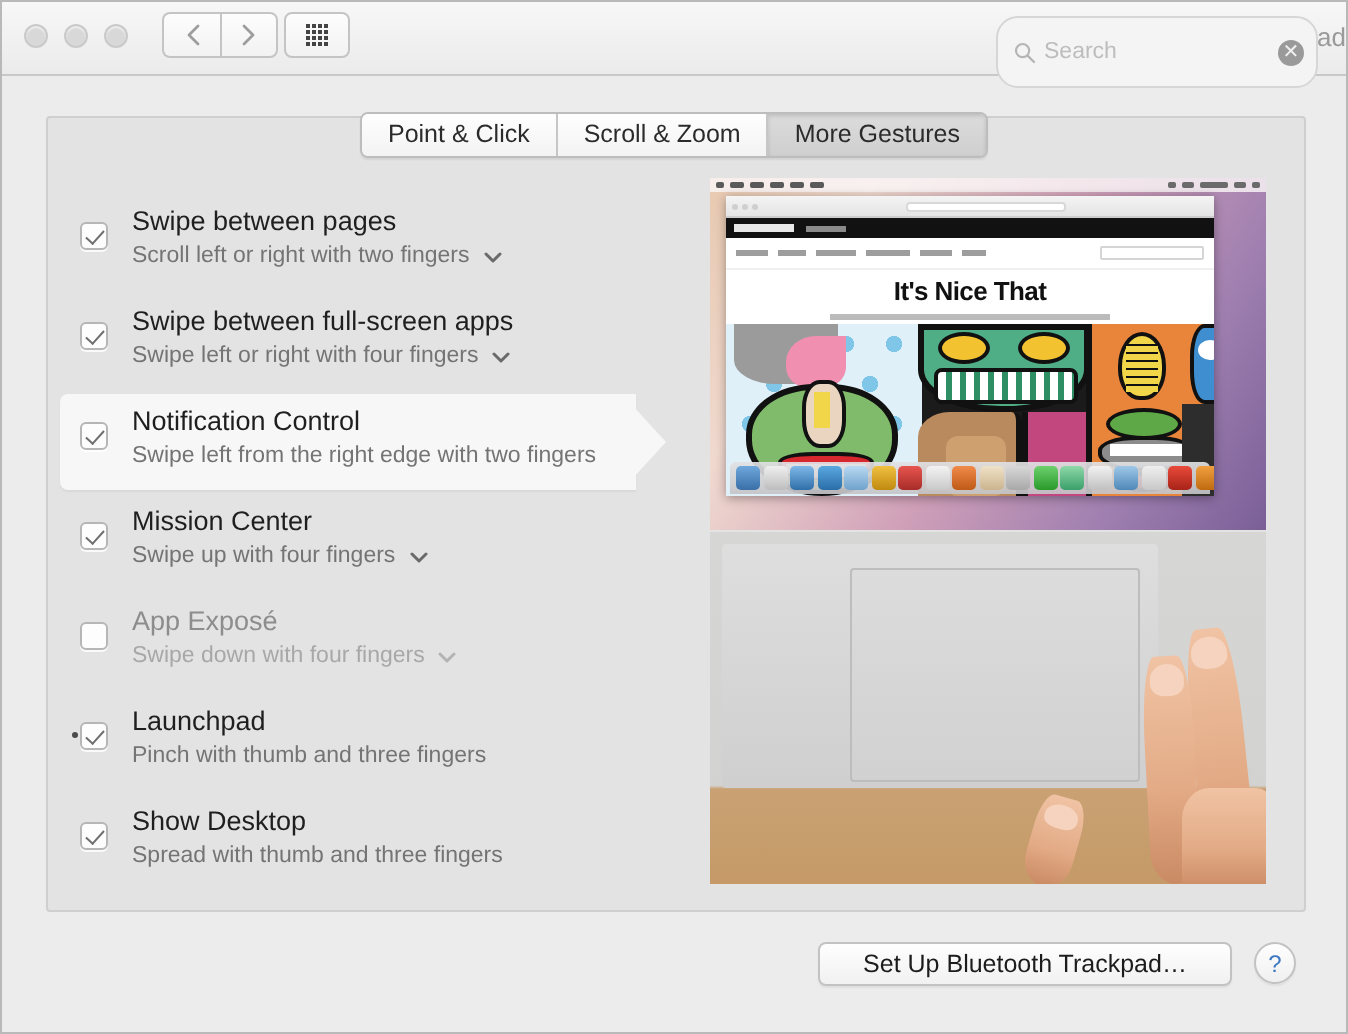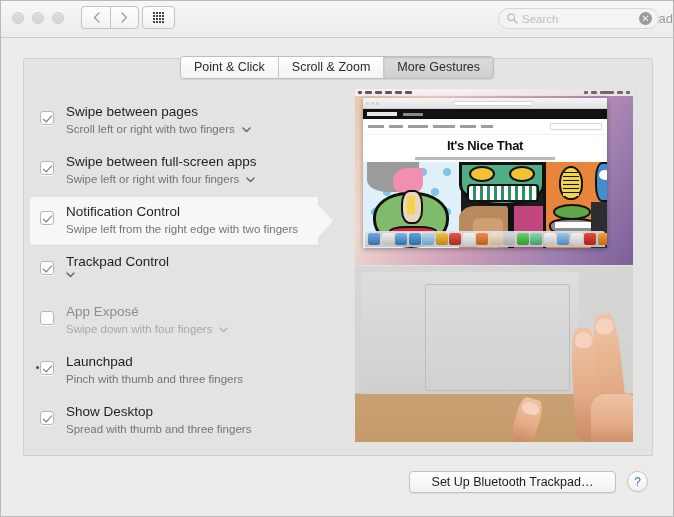--- a/index.html
+++ b/index.html
@@ -81,21 +81,21 @@
     left: 0; right: 0; top: 10px;
     text-align: right;
     font-size: 13px;
     color: #9a9a9a;
     font-weight: normal;
   }
 
   #search-field {
     position: absolute;
     right: 14px; top: 7px;
-    width: 161px; height: 21px;
+    width: 161px; height: 36px;
     background: #f4f4f4;
     border: 1px solid #d6d6d6;
     border-radius: 11px;
     display: flex; align-items: center;
   }
   #search-icon-wrap {
     margin-left: 7px;
     width: 12px; height: 12px;
     display: flex; align-items: center; justify-content: center;
   }
@@ -541,22 +541,23 @@
               <span class="gesture-sub">Swipe left from the right edge with two fingers</span>
             </span>
           </span>
         </div>
       </div>
 
       <div class="gesture-row">
         <div class="gesture-inner">
           <span class="checkbox checked"></span>
           <span class="gesture-text">
-            <span class="gesture-title">Trackpad Control</span>
+            <span class="gesture-title">Mission Center</span>
             <span class="gesture-sub-line">
+              <span class="gesture-sub">Swipe up with four fingers</span>
               <span class="chev">
                 <svg width="9" height="6" viewBox="0 0 9 6">
                     <path d="M1 1 L4.5 4.5 L8 1" stroke="#6a6a6a" stroke-width="1.5" fill="none" stroke-linecap="round" stroke-linejoin="round"></path>
                   </svg>
               </span>
             </span>
           </span>
         </div>
       </div>
 

